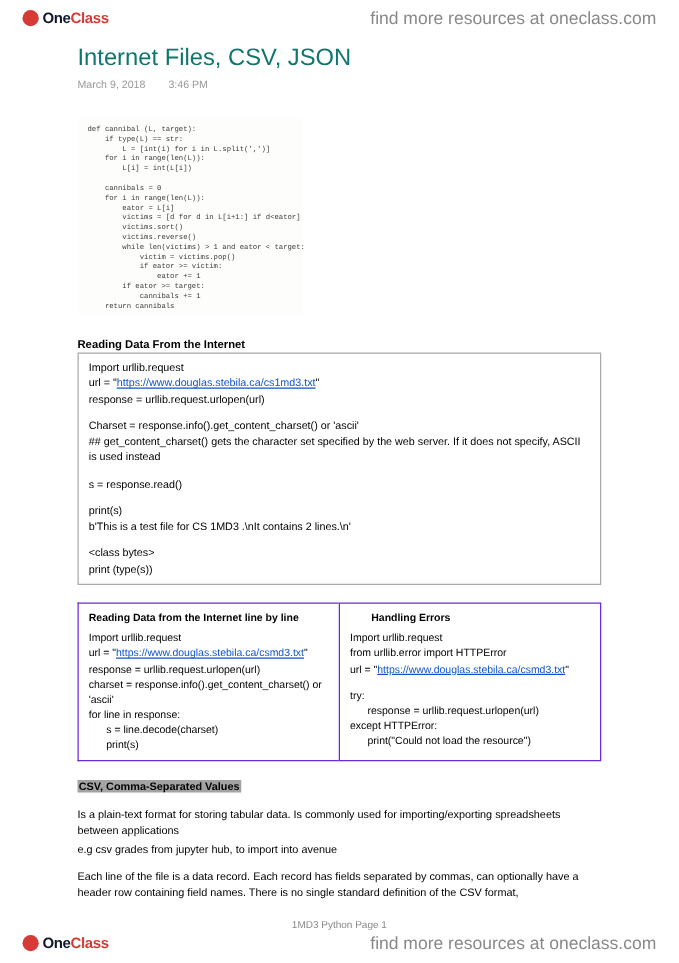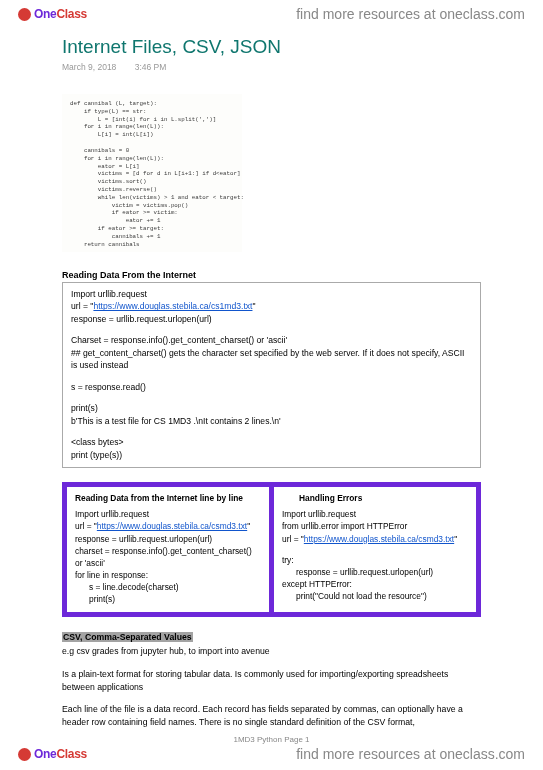--- a/index.html
+++ b/index.html
@@ -23,21 +23,21 @@
     display: flex;
     align-items: center;
     gap: 3px;
     font-family: Verdana, Arial, sans-serif;
   }
   .logo-red {
     width: 13px; height: 13px; border-radius: 50%;
     background: #d53a35;
   }
   .logo-text { font-size: 12px; font-weight: 600; letter-spacing: -0.3px; }
-  .one { color: #6d28d9; }
+  .one { color: #0f172a; }
   .class { color: #d53a35; }
   .find-more { color: #888; font-size: 14px; }
   .page {
     padding: 10px 62px 0 62px;
   }
   .title {
     font-size: 19px;
     font-weight: 400;
     color: #0f766e;
     font-family: "Segoe UI Light", "Segoe UI", Arial, sans-serif;
@@ -72,21 +72,21 @@
     font-size: 8.6px;
     line-height: 1.45;
     margin-bottom: 14px;
   }
   .two-col {
     display: flex;
     gap: 0;
     margin-bottom: 14px;
   }
   .two-col .col {
-    border: 5px solid #6d28d9;
+    border: 1px solid #6d28d9;
     padding: 5px 8px 6px 8px;
     font-size: 8.4px;
     line-height: 1.45;
     flex: 1;
   }
   .two-col .col:first-child { border-right: none; }
   a.lnk { color: #1155cc; text-decoration: underline; }
   .hl {
     background: #a3a3a3;
     font-weight: 600;
@@ -188,22 +188,22 @@
       <div style="height:9px"></div>
       <div>try:</div>
       <span class="indent1">response = urllib.request.urlopen(url)</span>
       <div>except HTTPError:</div>
       <span class="indent1">print("Could not load the resource")</span>
     </div>
   </div>
 
   <div class="paras">
     <p><span class="hl">CSV, Comma-Separated Values</span></p>
+    <p>Is a plain-text format for storing tabular data. Is commonly used for importing/exporting spreadsheets between applications</p>
     <p style="margin-top:-8px">e.g csv grades from jupyter hub, to import into avenue</p>
-    <p>Is a plain-text format for storing tabular data. Is commonly used for importing/exporting spreadsheets between applications</p>
     <p>Each line of the file is a data record. Each record has fields separated by commas, can optionally have a header row containing field names. There is no single standard definition of the CSV format,</p>
   </div>
 
 </div>
 
 <div class="page-num">1MD3 Python Page 1</div>
 
 <div class="footer-bar">
   <div class="logo-row">
     <div class="logo-red"></div>

